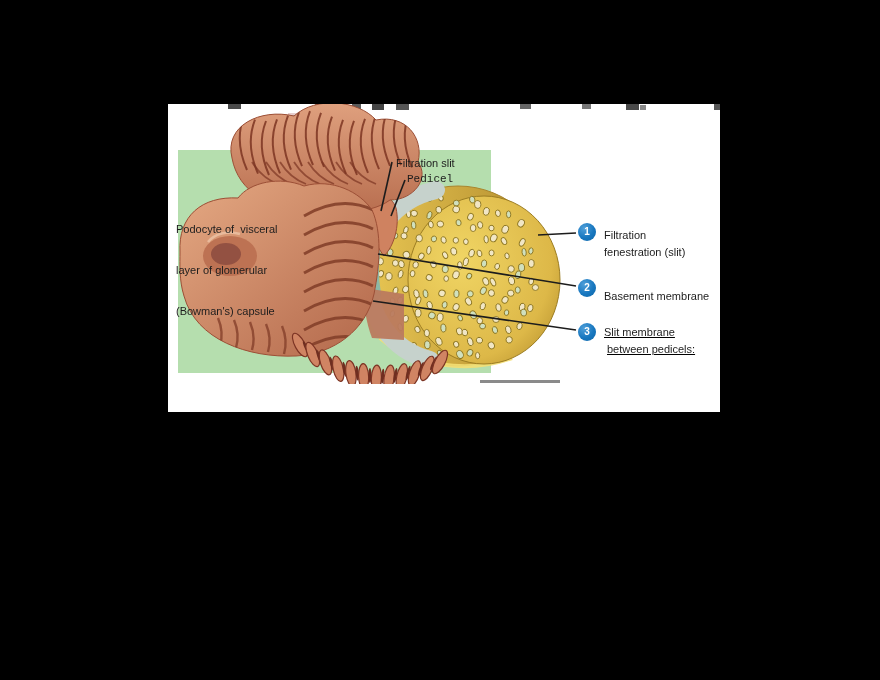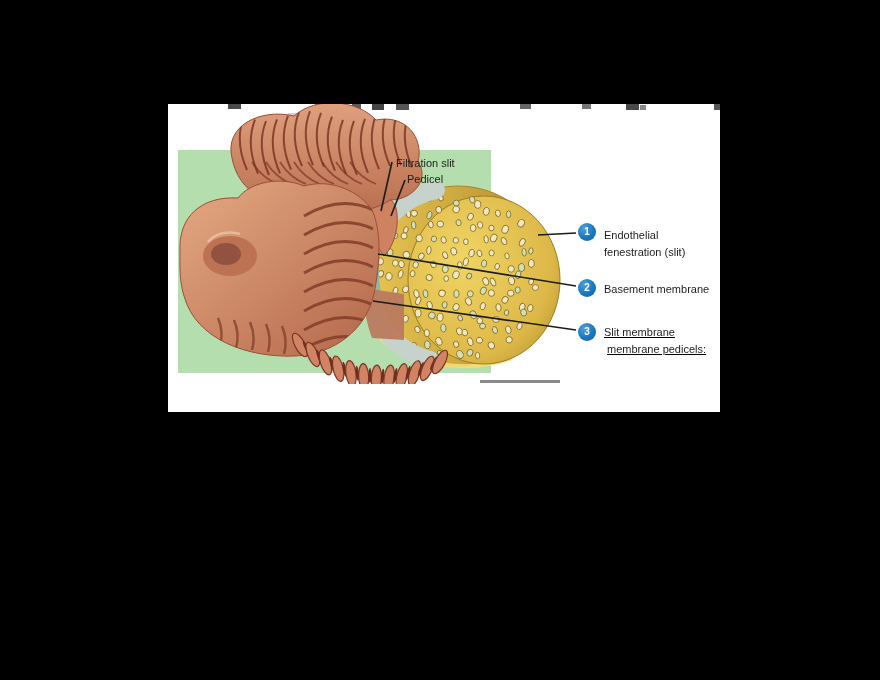--- a/index.html
+++ b/index.html
@@ -297,33 +297,38 @@
       <g stroke="#1c1c1c" stroke-width="1.6">
         <line x1="224" y1="58" x2="213" y2="107"></line>
         <line x1="237" y1="76" x2="223" y2="112"></line>
         <line x1="370" y1="131" x2="408" y2="129"></line>
         <line x1="210" y1="150" x2="408" y2="182"></line>
         <line x1="205" y1="197" x2="408" y2="226"></line>
       </g>
     </svg>
 
     <div class="lbl" style="left:228px;top:53px;">Filtration slit</div>
-    <div class="lbl" style="left:239px;top:69px;">Pedicel</div>
-
+    <div class="lbl" style="left:239px;top:69px;font-family:Liberation Mono, monospace;">Pedicel</div>
+
+    <div class="lbl podocyte-label" style="left:8px;top:92px;">
+      <div>Podocyte of  visceral</div>
+      <div>layer of glomerular</div>
+      <div>(Bowman's) capsule</div>
+    </div>
 
     <div class="chip" style="left:410px;top:119px;">1</div>
     <div class="chip" style="left:410px;top:175px;">2</div>
     <div class="chip" style="left:410px;top:219px;">3</div>
 
     <div class="legend-item" style="top:123px;">
-      <div>Endothelial</div>
+      <div>Filtration</div>
       <div>fenestration (slit)</div>
     </div>
-    <div class="legend-item" style="top:177px;">
+    <div class="legend-item" style="top:184px;">
       <div>Basement membrane</div>
     </div>
     <div class="legend-item" style="top:220px;text-decoration:underline;">
       <div>Slit membrane</div>
-      <div class="indent2">membrane pedicels:</div>
+      <div class="indent2">between pedicels:</div>
     </div>
 
   </div>
 </div>
 
 </body></html>

